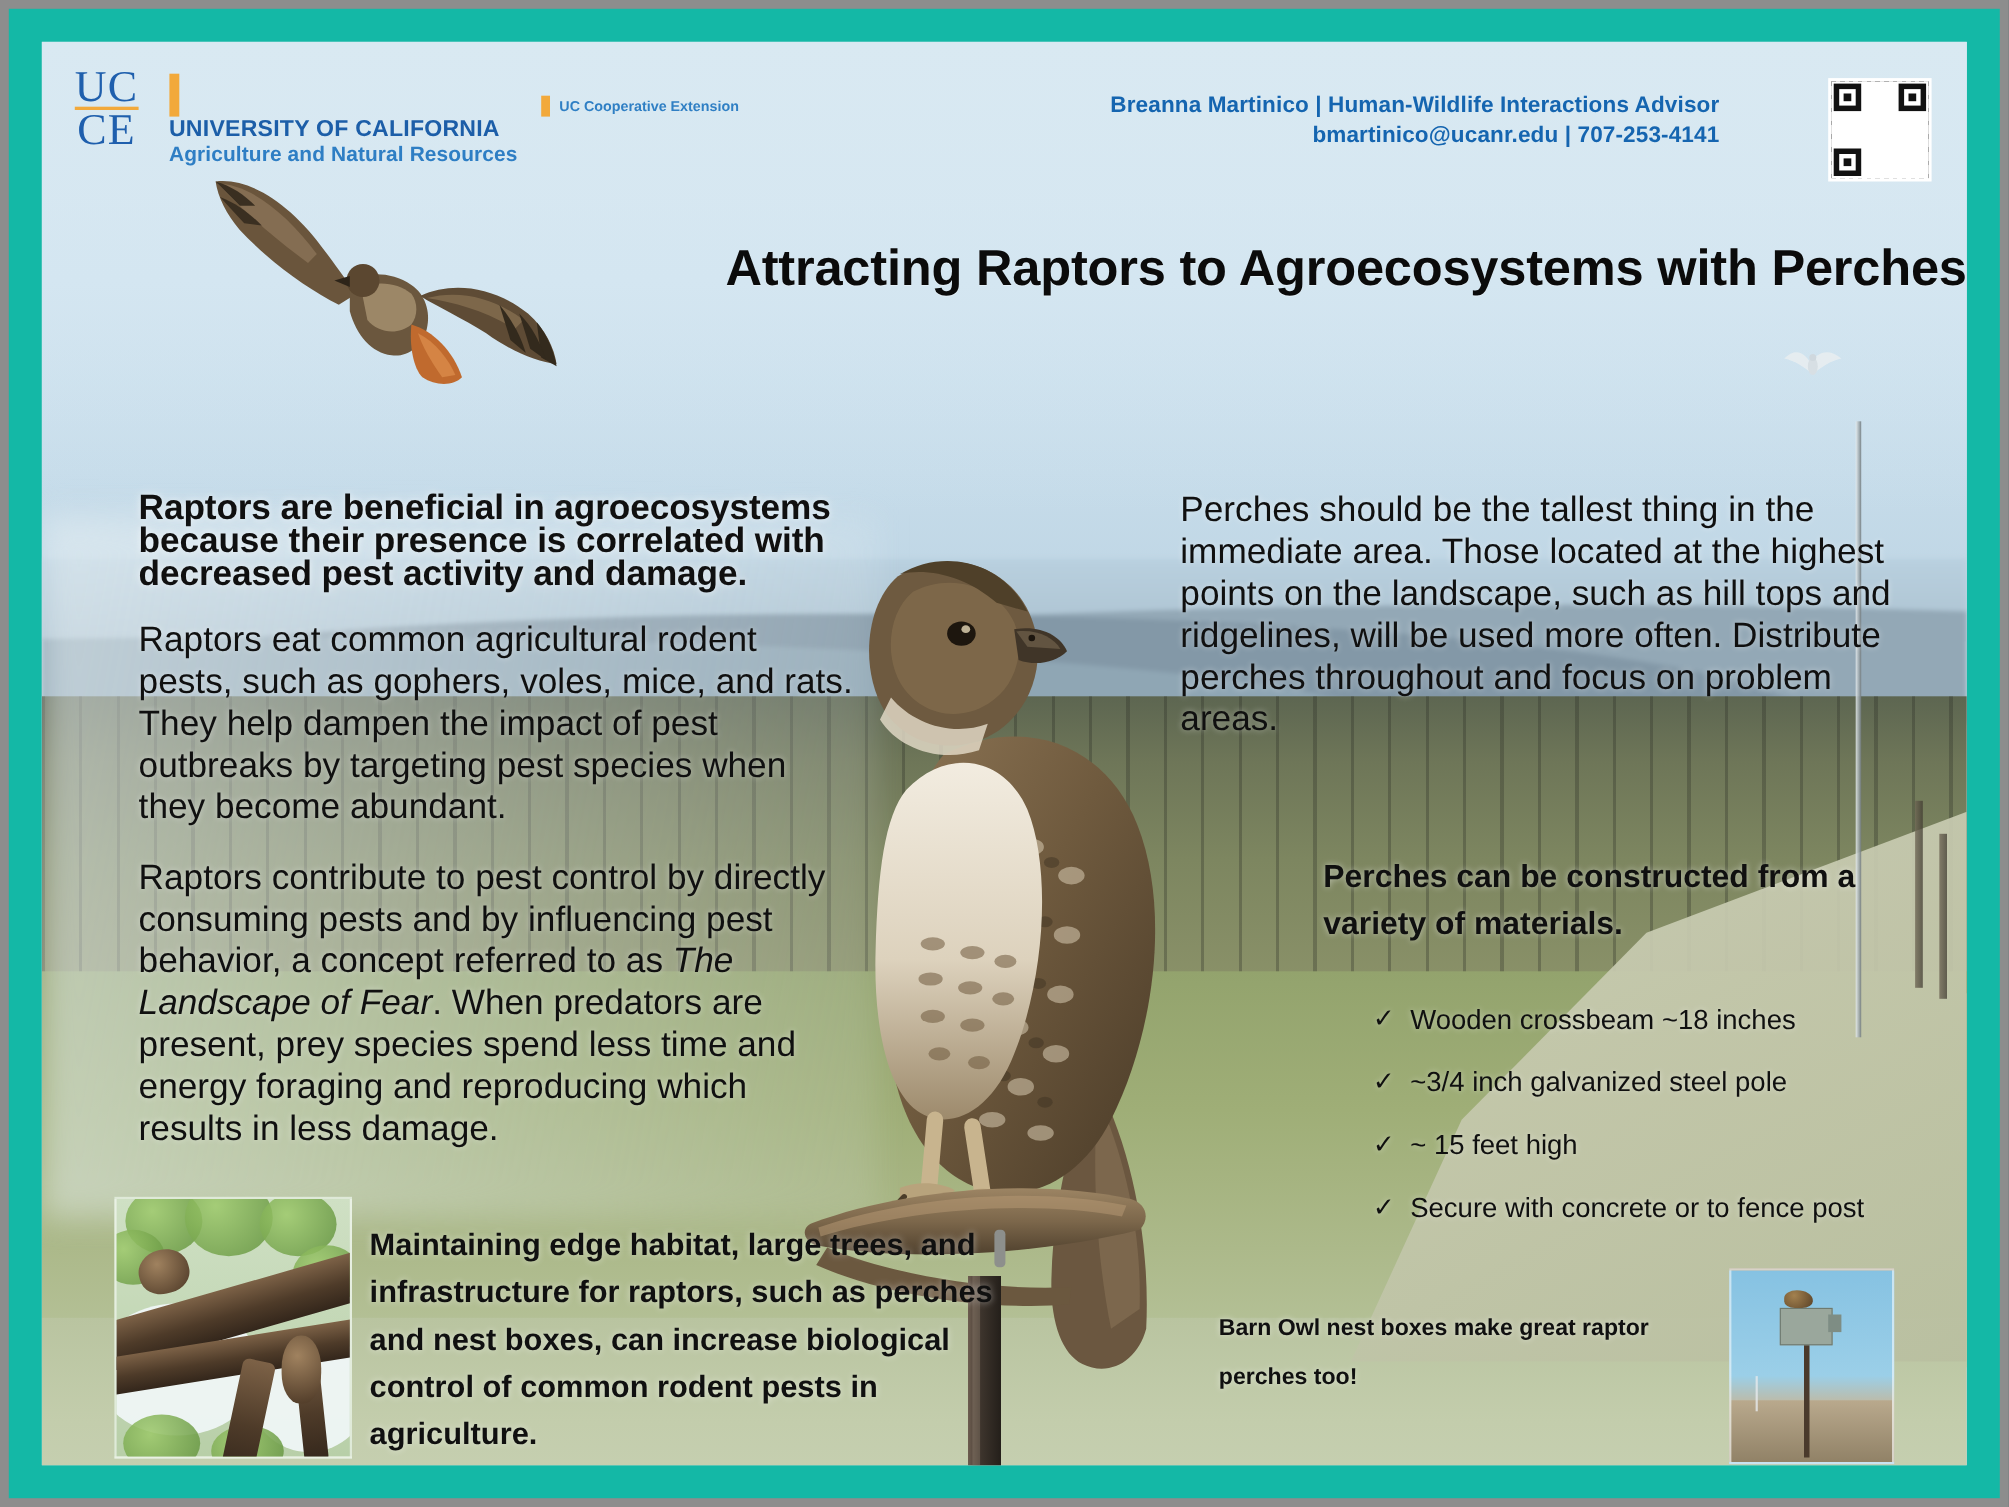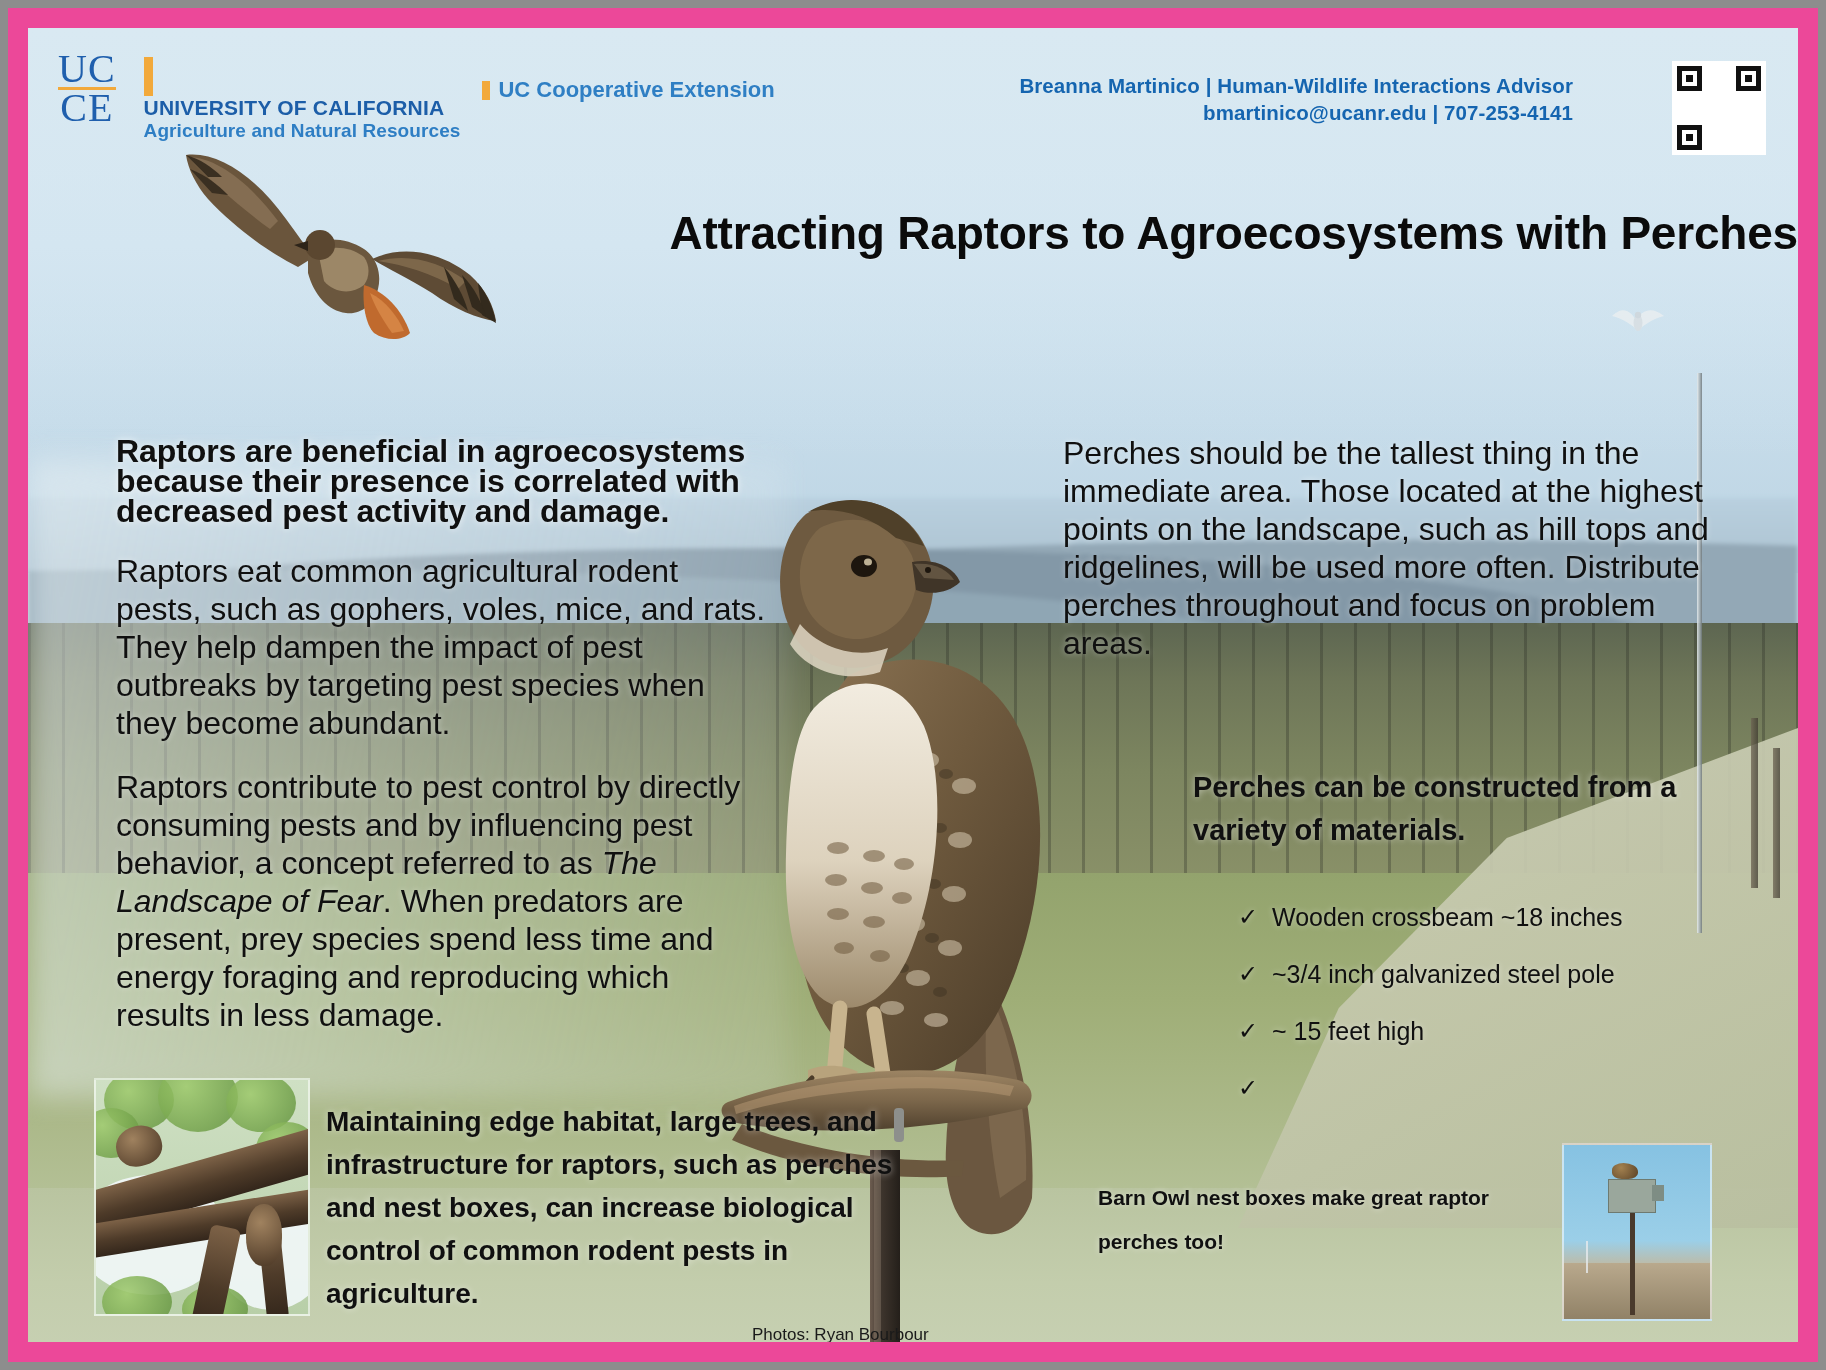--- a/index.html
+++ b/index.html
@@ -17,22 +17,22 @@
   #poster {
     position: relative;
     width: 1826px;
     height: 1370px;
     background: #8d8d8d;
     padding: 8px;
   }
   #poster-white-frame {
     position: absolute;
     inset: 8px;
-    background: #ec4899;
-    padding: 20px;
+    background: #14b8a6;
+    padding: 30px;
   }
   #poster-canvas {
     position: relative;
     width: 100%;
     height: 100%;
     overflow: hidden;
     background: #cfe2ee;
   }
 
   
@@ -124,21 +124,21 @@
   .ucce-words { margin-left: 28px; padding-top: 7px; display: flex; align-items: flex-start; flex-direction: column; }
   .bar { width: 9px; height: 39px; background: #f2a93b; margin-right: 9px; flex: none; }
   .ucce-line1 {
     color: #1c5ea8; font-size: 21px; font-weight: bold; letter-spacing: .2px; line-height: 23px;
   }
   .ucce-line2 {
     color: #2e7ec4; font-size: 19px; font-weight: bold; letter-spacing: .1px; line-height: 23px;
   }
   .coop-ext { display: flex; align-items: center; margin-left: 22px; padding-top: 27px; }
   .coop-ext .bar { width: 8px; height: 19px; margin-right: 8px; }
-  .coop-ext-label { color: #2f7fc4; font-size: 22px; font-weight: 600; }
+  .coop-ext-label { color: #2f7fc4; font-size: 13px; font-weight: 600; }
 
   #contact {
     position: absolute; right: 225px; top: 44px;
     text-align: right;
     color: #1565b0; font-weight: bold; font-size: 20.5px; line-height: 27px;
     letter-spacing: .1px;
   }
 
   
   #qr-code {
@@ -517,20 +517,21 @@
         <div class="check-item">
           <span class="check-mark">✓</span>
           <span>~3/4 inch galvanized steel pole</span>
         </div>
         <div class="check-item">
           <span class="check-mark">✓</span>
           <span>~ 15 feet high</span>
         </div>
         <div class="check-item">
           <span class="check-mark">✓</span>
+          <span>Secure with concrete or to fence post</span>
         </div>
       </div>
 
       <div id="barn-owl-head">Barn Owl nest boxes make great raptor perches too!</div>
 
       <div id="edge-habitat-head">Maintaining edge habitat, large trees, and infrastructure for raptors, such as perches and nest boxes, can increase biological control of common rodent pests in agriculture.</div>
 
       <div class="inset" id="inset-tree">
         <span class="skyblob" style="left:-20px; top:95px; width:150px; height:120px;"></span>
         <span class="skyblob" style="left:120px; top:120px; width:110px; height:110px;"></span>

